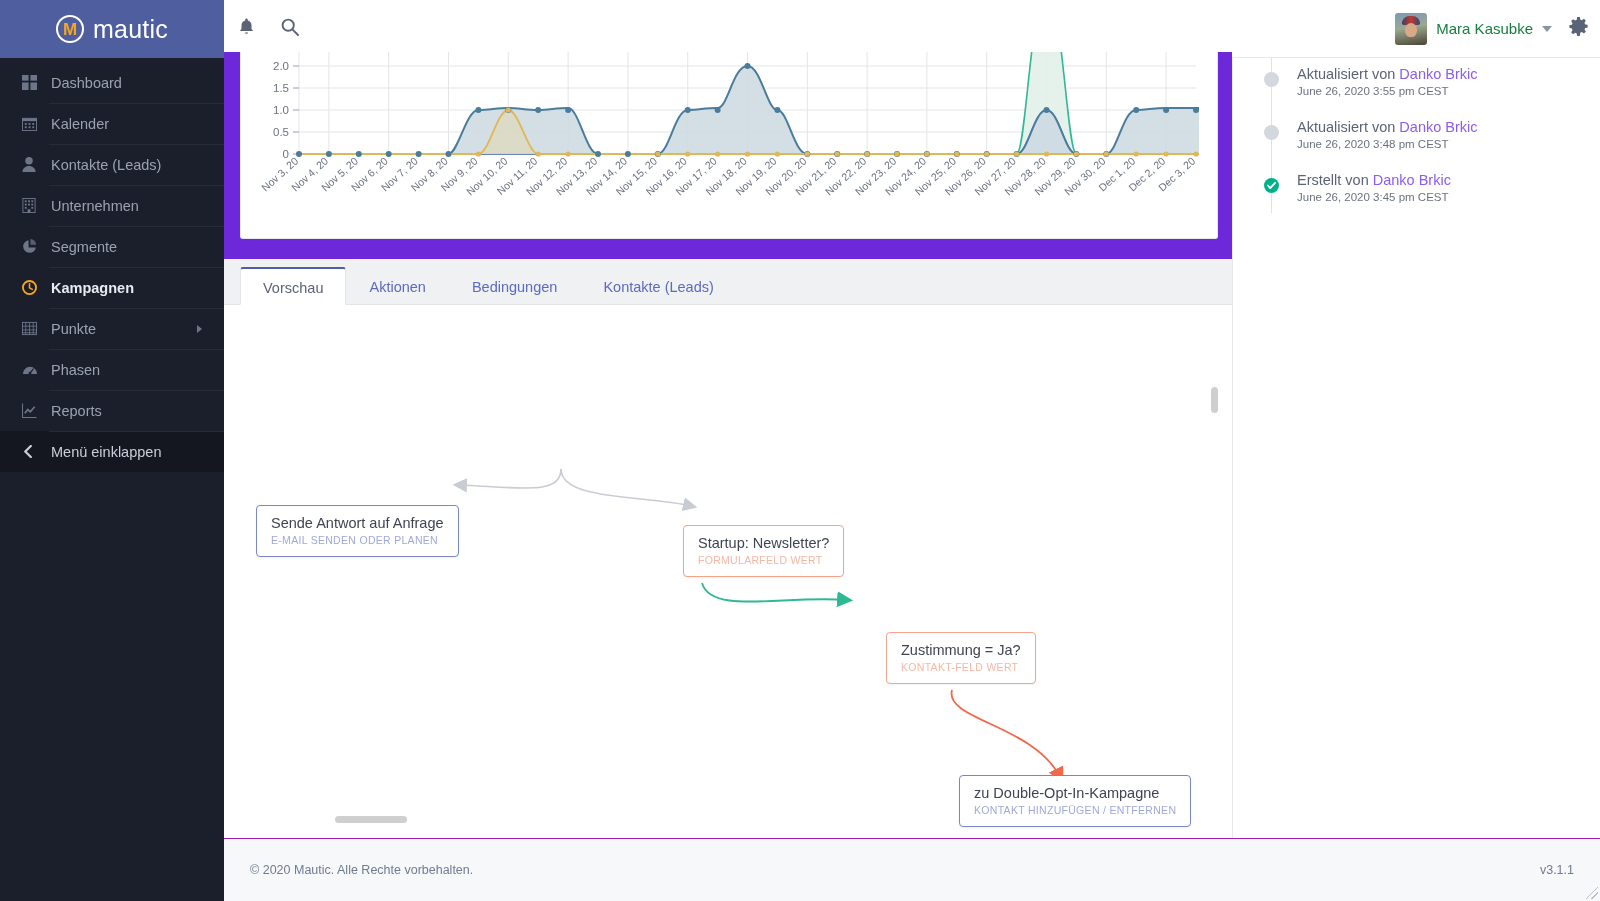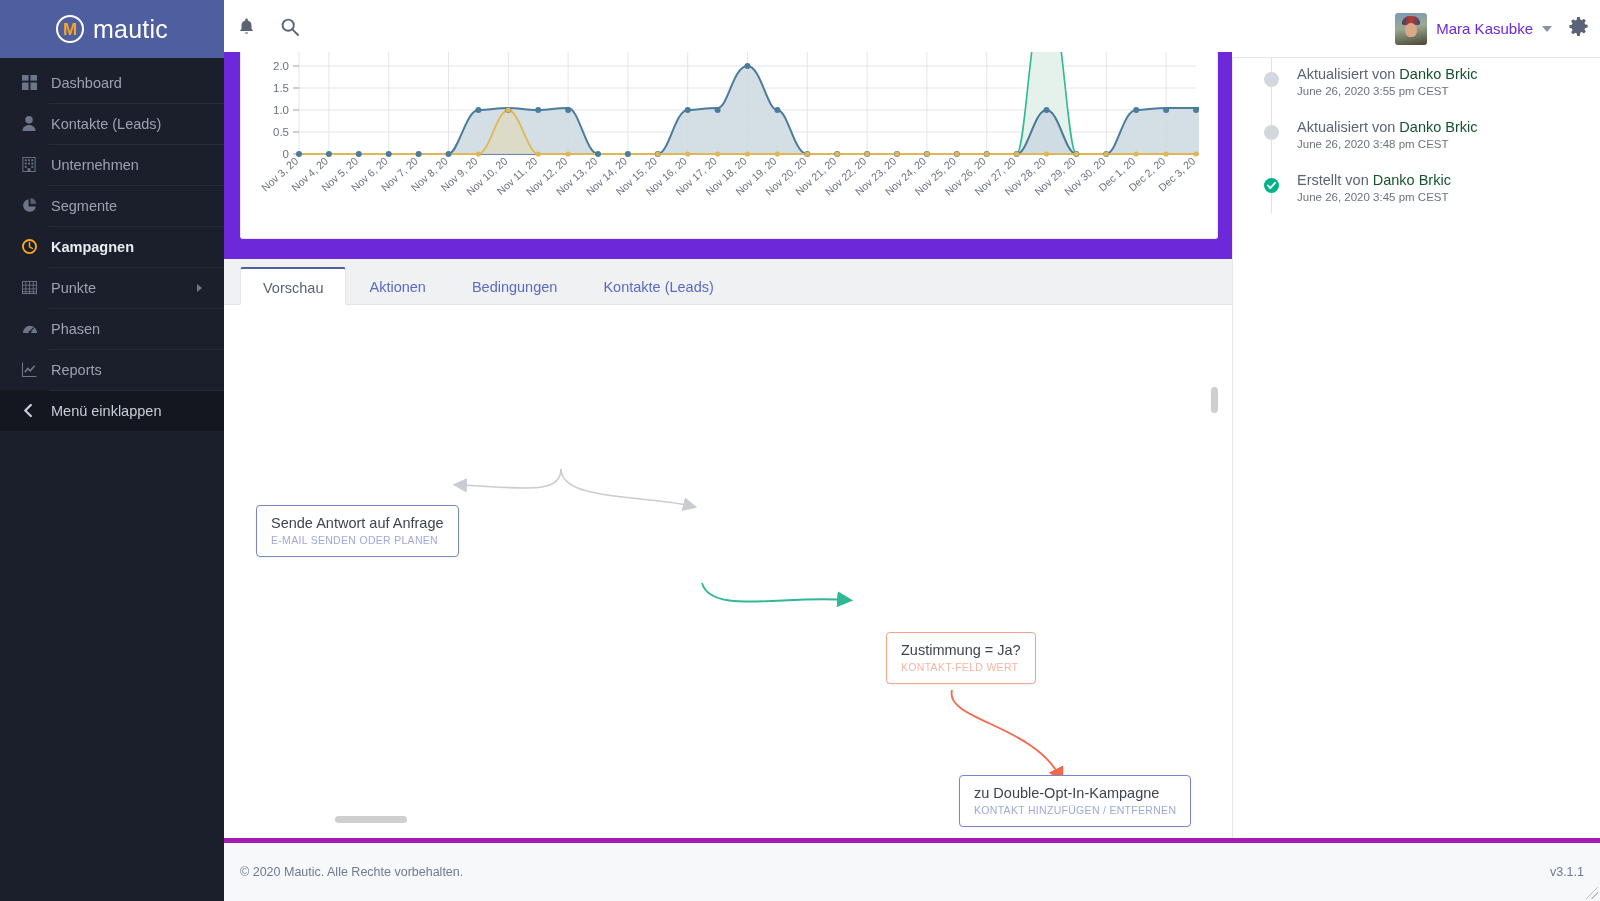--- a/index.html
+++ b/index.html
@@ -79,21 +79,21 @@
   }
   .avatar::before {
     content:""; position:absolute; left:7px; top:3px; width:18px; height:9px;
     border-radius: 9px 9px 2px 2px;
     background: linear-gradient(90deg,#3a3f6b 0%,#c0392b 50%,#2e4a7a 100%);
   }
   .avatar::after {
     content:""; position:absolute; left:10px; top:10px; width:12px; height:14px;
     border-radius: 50% 50% 45% 45%; background:#d9a887;
   }
-  .user-name { color: #6d28d9; font-size: 15px; }
+  .user-name { color: #15803d; font-size: 15px; }
   .caret-dn {
     width: 0; height: 0; border-left: 5px solid transparent;
     border-right: 5px solid transparent; border-top: 6px solid #8b93a5;
   }
 
   
   .main {
     position: absolute; left: 224px; top: 52px;
     width: 1008px; height: 780px; background: #6d28d9;
   }
@@ -177,28 +177,28 @@
   .tl-dot {
     position: absolute; left: -7px; top: 6px;
     width: 15px; height: 15px; border-radius: 50%;
     background: #d3d7de;
   }
   .tl-dot.done {
     background: #00b189; color: #fff; font-size: 9px;
     display: flex; align-items: center; justify-content: center;
   }
   .tl-title { font-size: 14.5px; color: #5b6376; }
-  .tl-title .who { color: #14532d; }
+  .tl-title .who { color: #8b5cf6; }
   .tl-date { font-size: 11.5px; color: #6b7280; margin-top: 3px; }
 
   
   .footer {
     position: absolute; left: 224px; bottom: 0; right: 0; height: 63px;
-    background: #f7f8fa; border-top: 5px solid #a21caf;
-    display: flex; align-items: center; padding: 0 16px;
+    background: #f7f8fa; border-top: 1px solid #a21caf;
+    display: flex; align-items: center; padding: 0 26px;
   }
   .footer-text { font-size: 12.5px; color: #6f7b91; }
   .footer-ver { margin-left: auto; font-size: 12.5px; color: #6f7b91; }
   .resize-grip {
     position: absolute; right: 2px; bottom: 2px; width: 12px; height: 12px;
     background:
       linear-gradient(135deg, transparent 46%, #b9bfc9 46%, #b9bfc9 54%, transparent 54%),
       linear-gradient(135deg, transparent 70%, #b9bfc9 70%, #b9bfc9 78%, transparent 78%);
   }
 </style>
@@ -223,20 +223,35 @@
           <svg width="15" height="15" viewBox="0 0 16 16">
               <rect x="0" y="0" width="7" height="6" fill="currentColor"></rect>
               <rect x="9" y="0" width="7" height="6" fill="currentColor"></rect>
               <rect x="0" y="8" width="7" height="8" fill="currentColor"></rect>
               <rect x="9" y="8" width="7" height="8" fill="currentColor"></rect>
             </svg>
         </span>
         <span class="lbl">Dashboard</span>
       </div>
 
+      <div class="nav-item">
+        <span class="ico">
+          <svg width="15" height="15" viewBox="0 0 16 16">
+              <rect x="0.5" y="2.5" width="15" height="13" fill="none" stroke="currentColor"></rect>
+              <rect x="0.5" y="2.5" width="15" height="3" fill="currentColor"></rect>
+              <rect x="3" y="7.5" width="2" height="2" fill="currentColor"></rect>
+              <rect x="7" y="7.5" width="2" height="2" fill="currentColor"></rect>
+              <rect x="11" y="7.5" width="2" height="2" fill="currentColor"></rect>
+              <rect x="3" y="11" width="2" height="2" fill="currentColor"></rect>
+              <rect x="7" y="11" width="2" height="2" fill="currentColor"></rect>
+              <rect x="11" y="11" width="2" height="2" fill="currentColor"></rect>
+            </svg>
+        </span>
+        <span class="lbl">Kalender</span>
+      </div>
 
       <div class="nav-item">
         <span class="ico">
           <svg width="14" height="15" viewBox="0 0 14 16">
               <circle cx="7" cy="4" r="4" fill="currentColor"></circle>
               <path d="M0 16c0-4 3.2-6.5 7-6.5S14 12 14 16z" fill="currentColor"></path>
             </svg>
         </span>
         <span class="lbl">Kontakte (Leads)</span>
       </div>
@@ -590,20 +605,24 @@
 
         <path d="M728,385 C720,415 810,420 836,472" fill="none" stroke="#f4674a" stroke-width="1.8" marker-end="url(#arrRed)"></path>
       </svg>
 
 
       <div class="node" style="left:32px; top:200px;">
         <div class="node-title">Sende Antwort auf Anfrage</div>
         <div class="node-sub">E-MAIL SENDEN ODER PLANEN</div>
       </div>
 
+      <div class="node decision" style="left:459px; top:220px;">
+        <div class="node-title">Startup: Newsletter?</div>
+        <div class="node-sub">FORMULARFELD WERT</div>
+      </div>
 
       <div class="node decision" style="left:662px; top:327px;">
         <div class="node-title">Zustimmung = Ja?</div>
         <div class="node-sub">KONTAKT-FELD WERT</div>
       </div>
 
       <div class="node" style="left:735px; top:470px;">
         <div class="node-title">zu Double-Opt-In-Kampagne</div>
         <div class="node-sub">KONTAKT HINZUFÜGEN / ENTFERNEN</div>
       </div>

